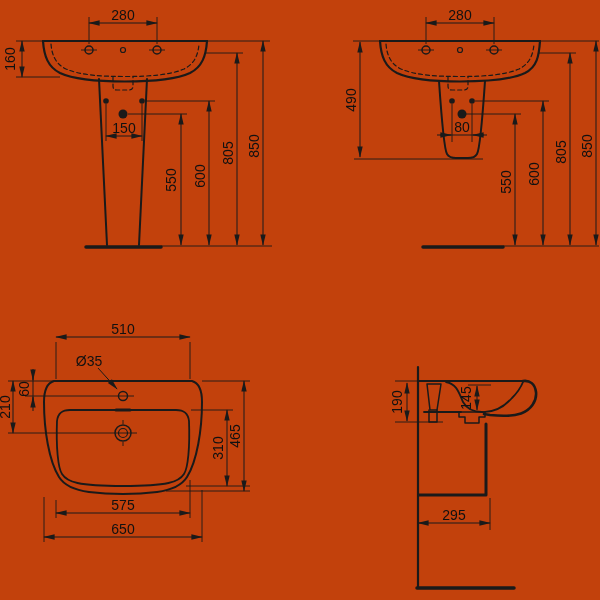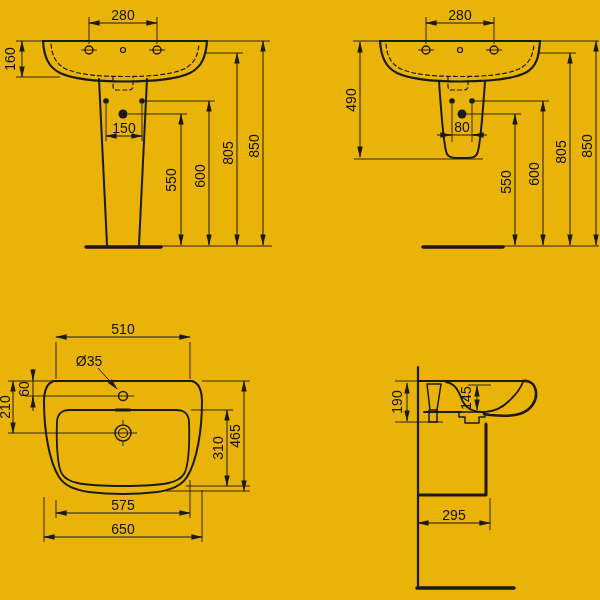--- a/index.html
+++ b/index.html
@@ -1,16 +1,16 @@
 <!DOCTYPE html>
 <html><head>
 <meta charset="utf-8">
 <style>
   html,body{margin:0;padding:0;background:#ffffff;}
-  .canvas{width:600px;height:600px;position:relative;background:#eab308;overflow:hidden;}
+  .canvas{width:600px;height:600px;position:relative;background:#c2410c;overflow:hidden;}
   svg{display:block;}
   .geo{stroke:#1a1a1a;fill:none;stroke-linejoin:round;stroke-linecap:round;}
   .s12{stroke-width:1.2;} .s15{stroke-width:1.5;} .s18{stroke-width:1.8;}
   .s2{stroke-width:2;} .s22{stroke-width:2.2;} .s26{stroke-width:2.6;}
   .s3{stroke-width:3;} .s35{stroke-width:3.5;}
   .dash{stroke-dasharray:4 3;}
   .dim{stroke:#1a1a1a;stroke-width:1;fill:none;}
   .ext{stroke:#1a1a1a;stroke-width:0.9;fill:none;}
   .dot{fill:#1a1a1a;stroke:none;}
   .dl{font-family:"Liberation Sans",sans-serif;font-size:14px;fill:#111111;

